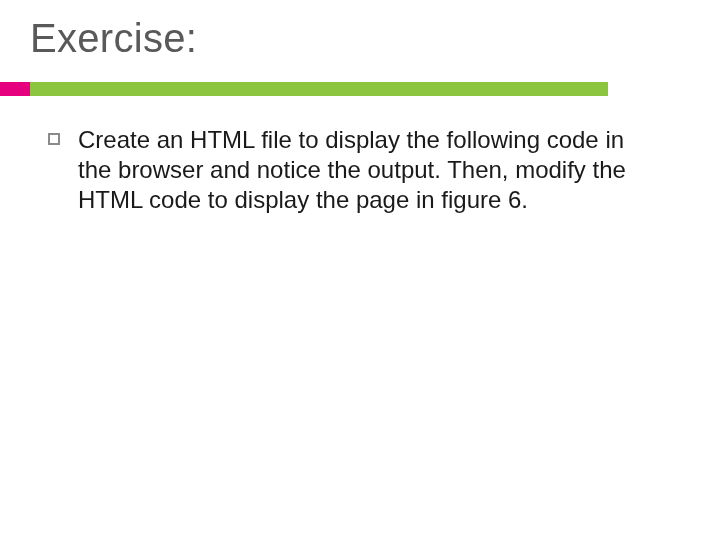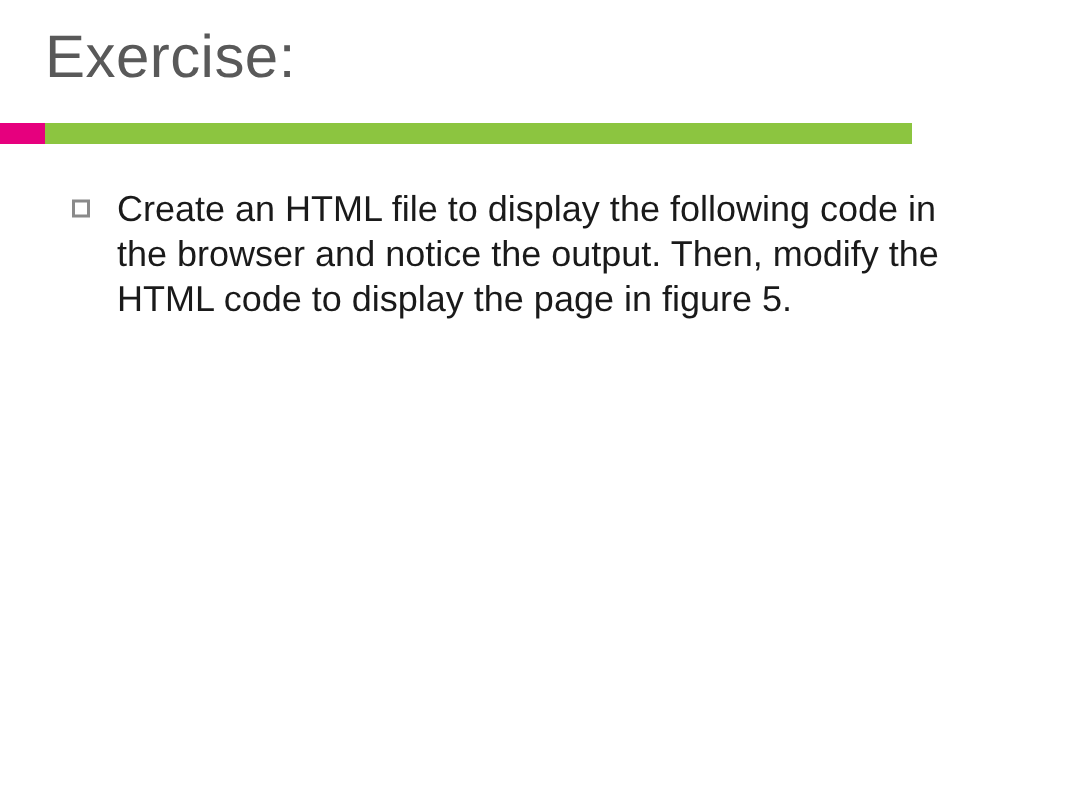--- a/index.html
+++ b/index.html
@@ -78,17 +78,17 @@
   <div class="title">Exercise:</div>
 
   <div class="divider">
     <div class="pink"></div>
     <div class="green"></div>
   </div>
 
   <div class="body">
     <div class="bullet-row">
       <div class="bullet-marker"></div>
-      <div class="bullet-text">Create an HTML file to display the following code in the browser and notice the output. Then, modify the HTML code to display the page in figure 5.</div>
+      <div class="bullet-text">Create an HTML file to display the following code in the browser and notice the output. Then, modify the HTML code to display the page in figure 6.</div>
     </div>
   </div>
 
 </div>
 
 </body></html>

